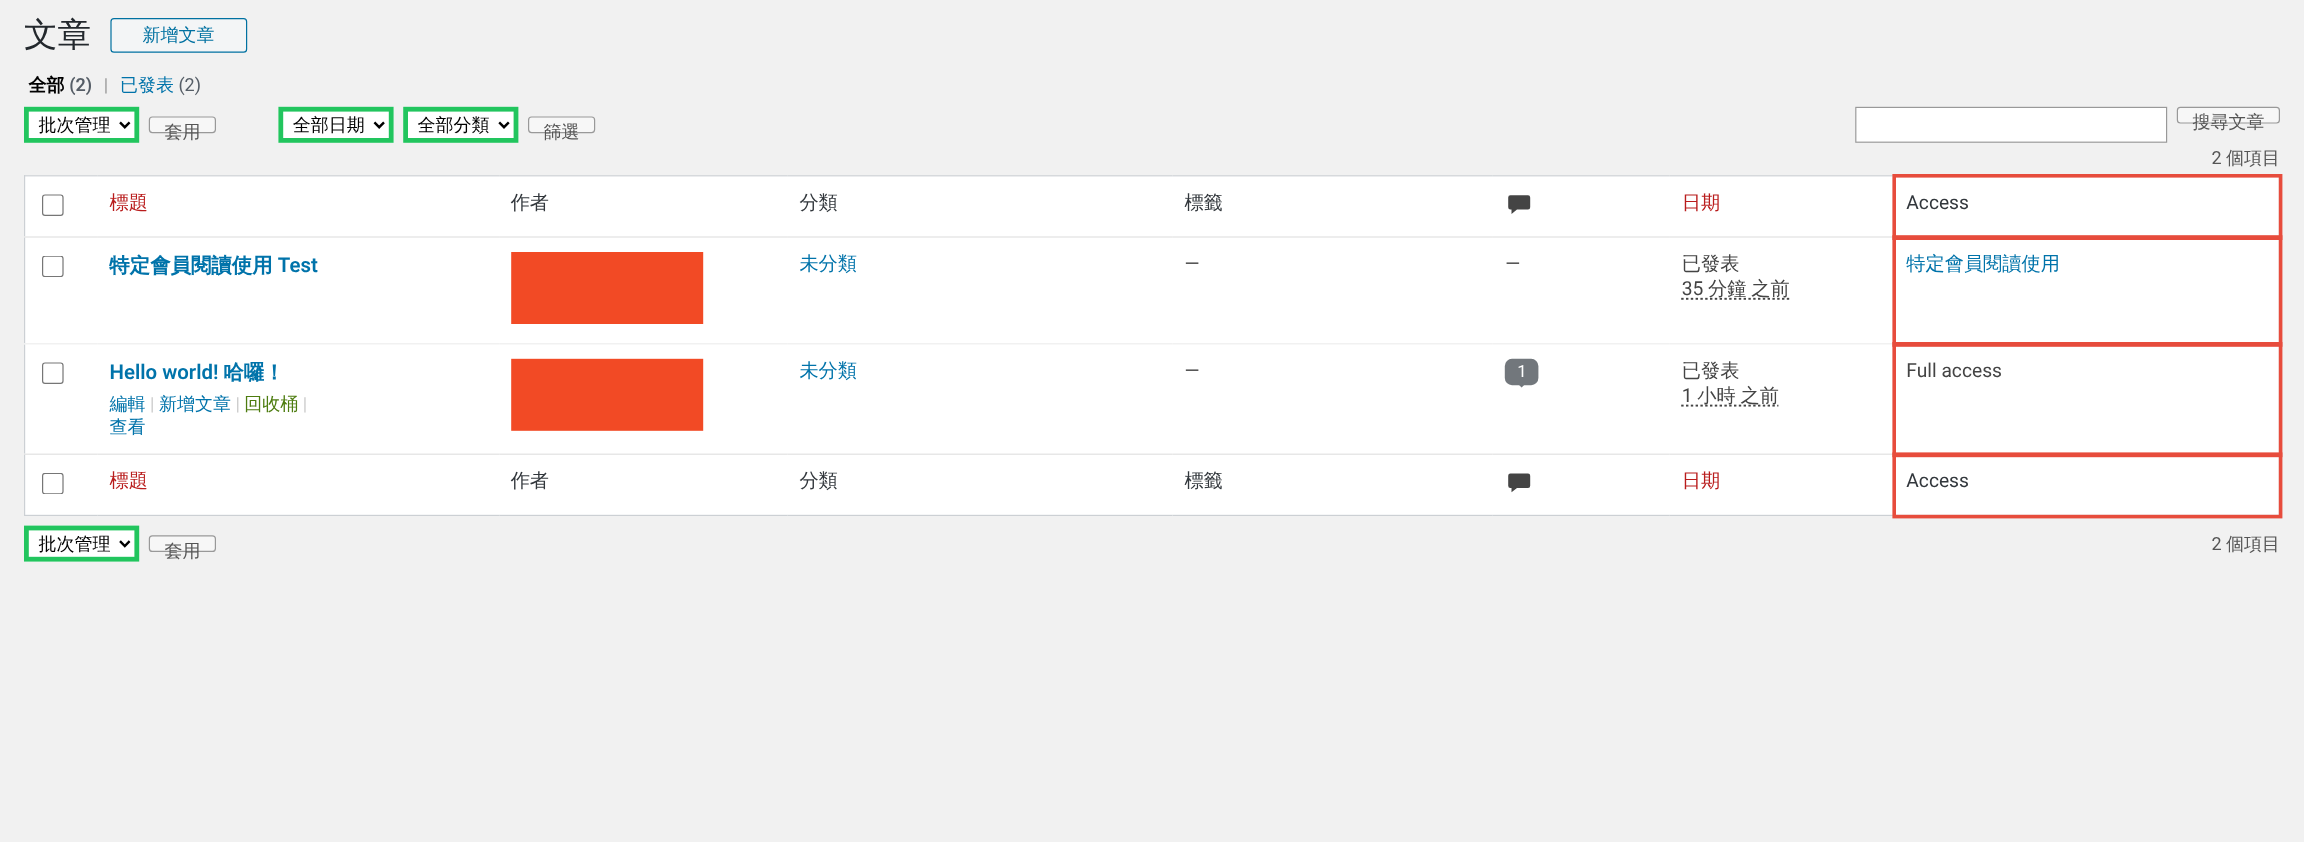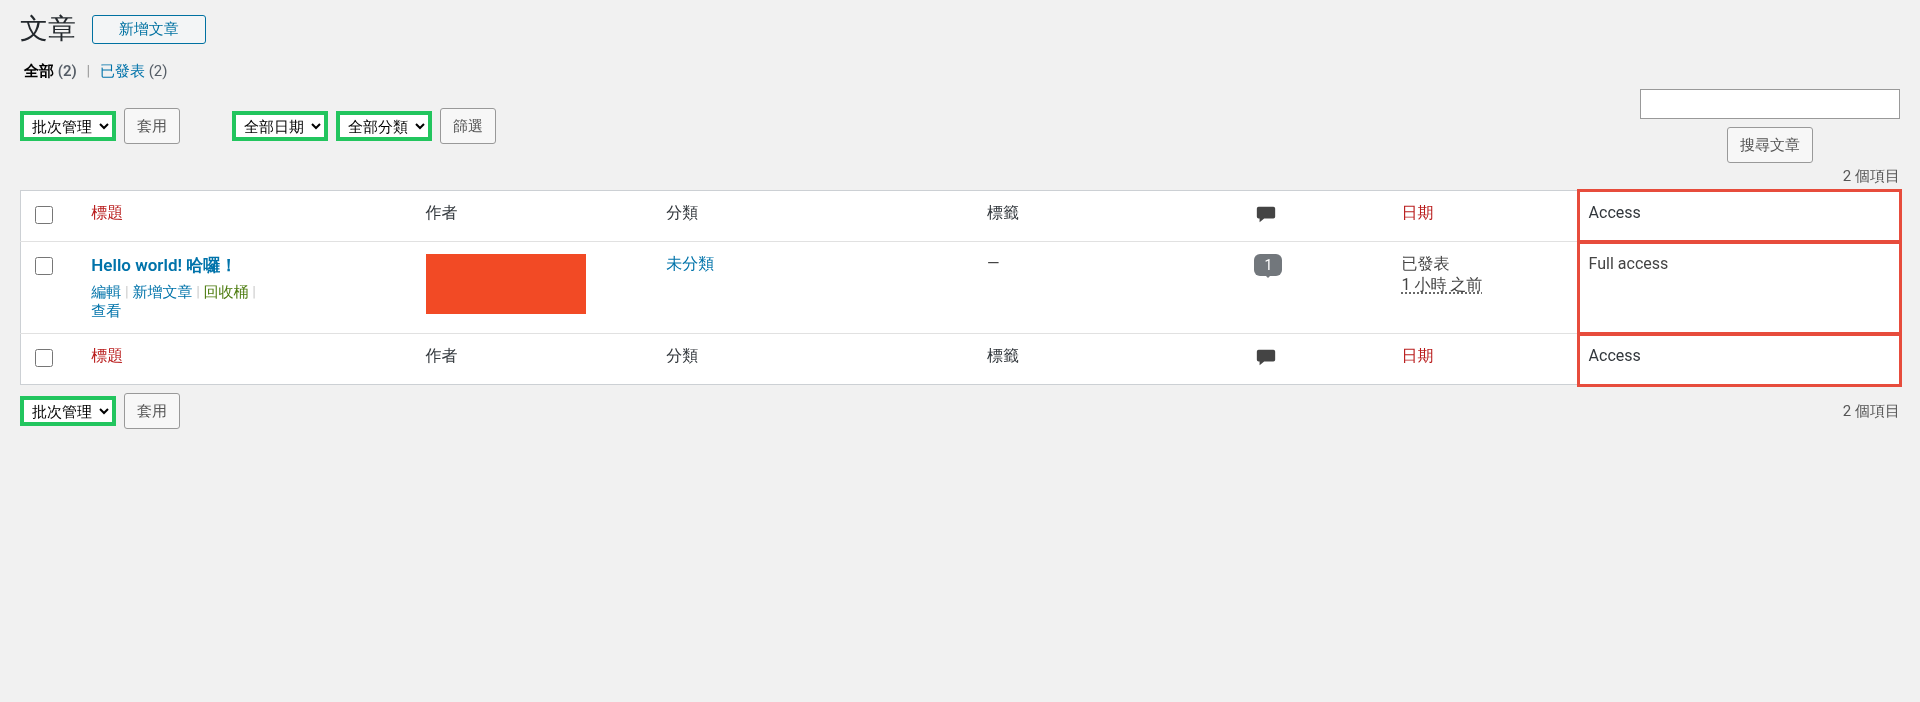--- a/index.html
+++ b/index.html
@@ -7,22 +7,22 @@
   h1{font-size:28px;font-weight:400;margin:0 4px 14px 0;display:inline-block;color:#23282d;}
   .page-title-action{display:inline-block;margin-left:8px;padding:4px 26px;border:1px solid #0071a1;color:#0071a1;background:#f3f5f6;border-radius:3px;font-size:15px;cursor:pointer;vertical-align:4px;}
   .subsubsub{margin:0 0 8px 4px;font-size:15px;}
   .subsubsub .current{font-weight:600;color:#000;}
   .subsubsub a{color:#0073aa;text-decoration:none;}
   .count{color:#555d66;}
   .sep{color:#999;padding:0 6px;}
   .tablenav{display:flex;align-items:center;justify-content:space-between;margin:0 0 6px 0;}
   .tablenav .actions-left{display:flex;align-items:center;gap:8px;}
   select{font-size:15px;padding:2px 4px;height:30px;border:4px solid #22c55e;background:#fff;}
-  .button{font-size:15px;padding:3px 12px;border:1px solid #999;background:#f7f7f7;border-radius:3px;cursor:pointer;color:#555;height:36px;}
-  .search-box{display:flex;align-items:center;gap:8px;flex-direction:column;}
+  .button{font-size:15px;padding:3px 12px;border:1px solid #999;background:#f7f7f7;border-radius:3px;cursor:pointer;color:#555;height:14px;}
+  .search-box{display:flex;align-items:flex-start;gap:8px;}
   input[type="search"]{font-size:15px;padding:3px 6px;height:30px;border:1px solid #999;width:260px;background:#fff;}
   .displaying-num{color:#555;font-size:15px;}
   table.wp-list-table{width:100%;border-collapse:collapse;background:#fff;border:1px solid #ccd0d4;margin-top:4px;}
   table.wp-list-table th,table.wp-list-table td{text-align:left;vertical-align:top;padding:12px 10px;font-size:16px;color:#444;}
   table.wp-list-table thead th,table.wp-list-table tfoot th{font-weight:400;color:#b91c1c;border-bottom:1px solid #e1e1e1;}
   table.wp-list-table thead th.plain,table.wp-list-table tfoot th.plain{color:#32373c;}
   table.wp-list-table tfoot th{border-bottom:none;border-top:1px solid #e1e1e1;}
   table.wp-list-table tbody tr{border-bottom:1px solid #eee;}
   .col-cb{width:34px;}
   .col-title{width:250px;}
@@ -123,20 +123,30 @@
               </svg>
         </span>
       </th>
       <th>日期</th>
       <th class="plain access-highlight">Access</th>
     </tr>
   </thead>
   <tbody id="the-list">
         <tr>
           <td><input type="checkbox" style=""></td>
+          <td><a href="#" class="row-title">特定會員閱讀使用 Test</a></td>
+          <td><span class="author-block"></span></td>
+          <td><a href="#" class="link">未分類</a></td>
+          <td><span class="aria-dash">—</span></td>
+          <td style="text-align: left;"><span class="aria-dash">—</span></td>
+          <td><span class="date-status">已發表</span><br><span class="date-ago">35 分鐘 之前</span></td>
+          <td class="access-highlight"><a href="#" class="link">特定會員閱讀使用</a></td>
+        </tr>
+        <tr>
+          <td><input type="checkbox" style=""></td>
           <td><a href="#" class="row-title">Hello world! 哈囉！</a><div class="row-actions"><a href="#" class="link">編輯</a> | <a href="#" class="link">新增文章</a> | <a href="#" class="trash">回收桶</a> | <br><a href="#" class="link">查看</a></div></td>
           <td><span class="author-block"></span></td>
           <td><a href="#" class="link">未分類</a></td>
           <td><span class="aria-dash">—</span></td>
           <td style="text-align: left;"><span class="comment-count-bubble">1</span></td>
           <td><span class="date-status">已發表</span><br><span class="date-ago">1 小時 之前</span></td>
           <td class="access-highlight">Full access</td>
         </tr>
       </tbody>
   <tfoot>

